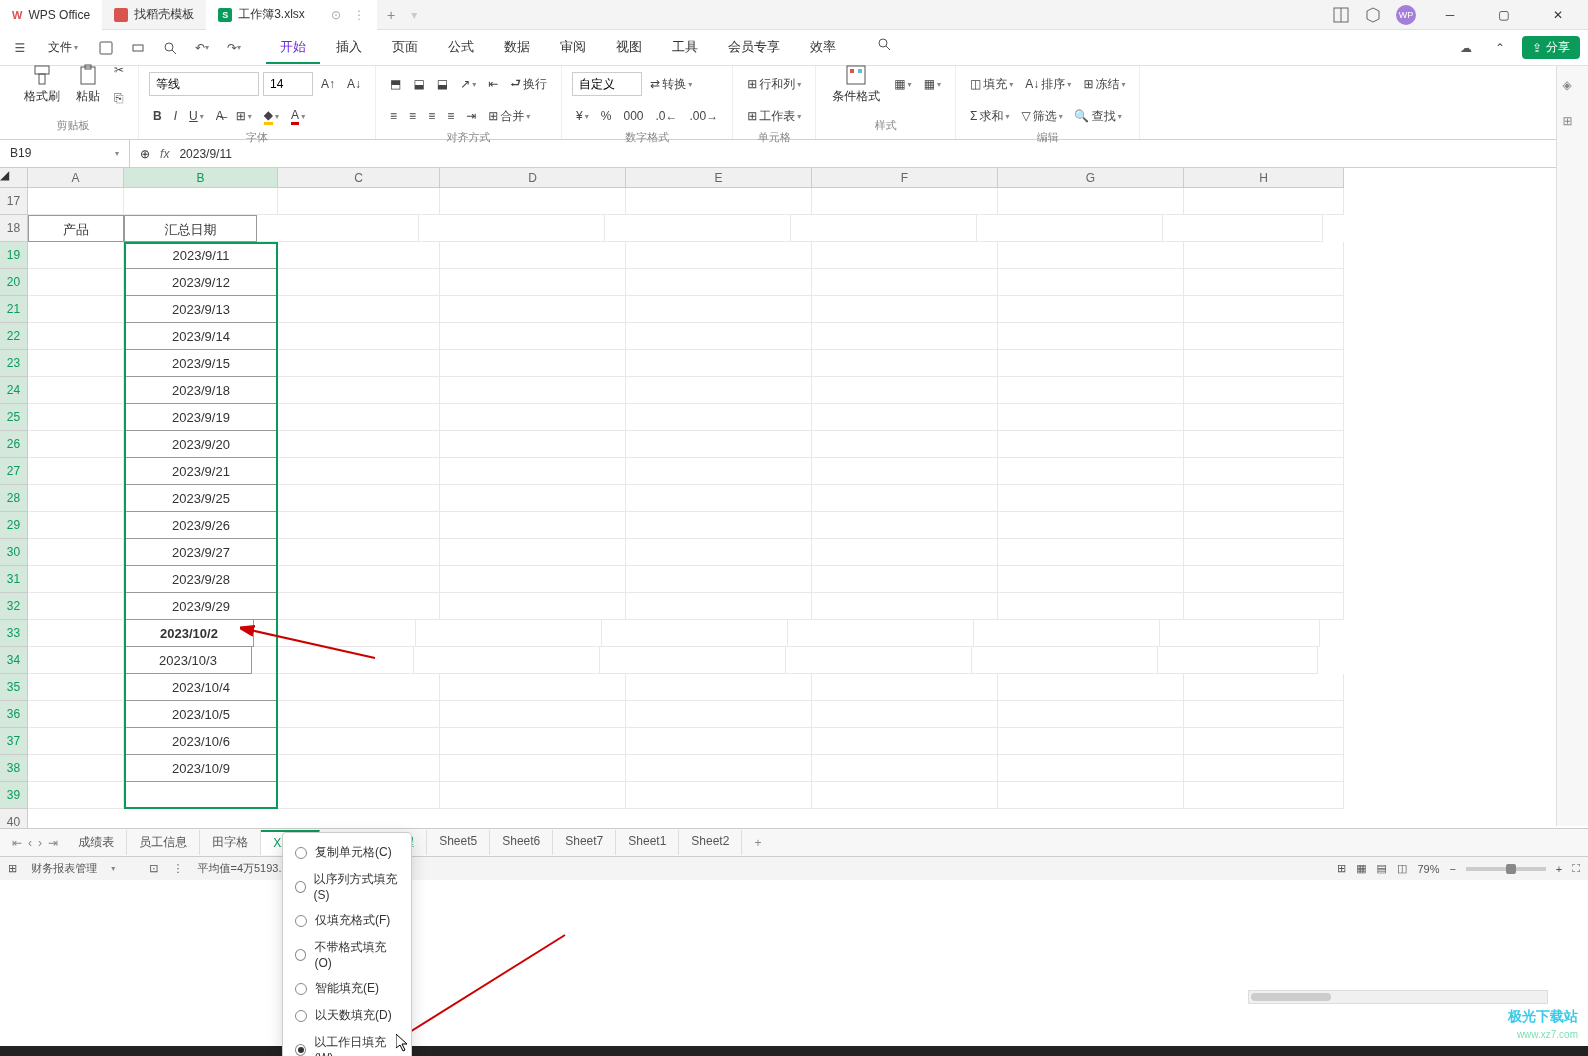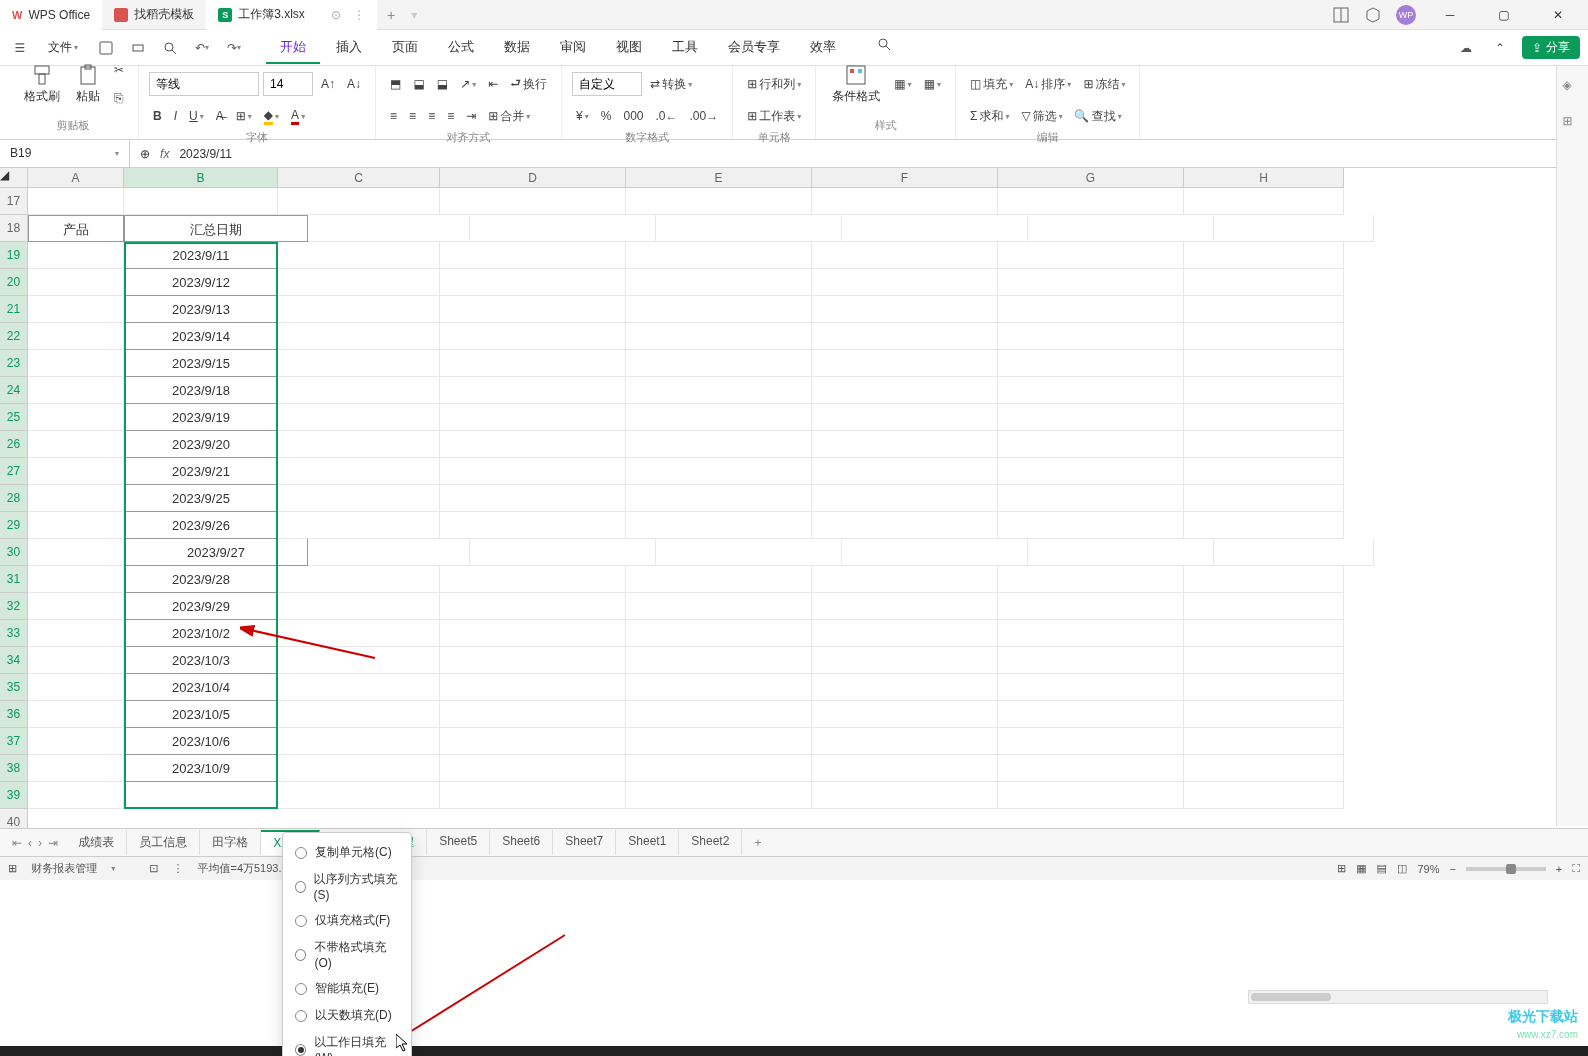--- a/index.html
+++ b/index.html
@@ -395,21 +395,21 @@
         <div class="cell" style="width: 154px;"></div>
         <div class="cell" style="width: 162px;"></div>
         <div class="cell" style="width: 186px;"></div>
         <div class="cell" style="width: 186px;"></div>
         <div class="cell" style="width: 186px;"></div>
         <div class="cell" style="width: 186px;"></div>
         <div class="cell" style="width: 160px;"></div>
       </div>
       <div class="cell-row">
         <div class="cell" style="width: 96px; border-width: 1px; border-style: solid; border-color: rgb(153, 153, 153);">产品</div>
-        <div class="cell" style="width: 184px; border-width: 1px; border-style: solid; border-color: rgb(153, 153, 153);">汇总日期</div>
+        <div class="cell" style="width: 133px; border-width: 1px; border-style: solid; border-color: rgb(153, 153, 153);">汇总日期</div>
         <div class="cell" style="width: 162px;"></div>
         <div class="cell" style="width: 186px;"></div>
         <div class="cell" style="width: 186px;"></div>
         <div class="cell" style="width: 186px;"></div>
         <div class="cell" style="width: 186px;"></div>
         <div class="cell" style="width: 160px;"></div>
       </div>
       <div class="cell-row">
         <div class="cell" style="width: 96px;"></div>
         <div class="cell" style="width: 154px; border-right: 1px solid rgb(153, 153, 153); border-bottom: 1px solid rgb(153, 153, 153); border-left: 1px solid rgb(153, 153, 153);">2023/9/11</div>
@@ -515,21 +515,21 @@
         <div class="cell" style="width: 154px; border-right: 1px solid rgb(153, 153, 153); border-bottom: 1px solid rgb(153, 153, 153); border-left: 1px solid rgb(153, 153, 153);">2023/9/26</div>
         <div class="cell" style="width: 162px;"></div>
         <div class="cell" style="width: 186px;"></div>
         <div class="cell" style="width: 186px;"></div>
         <div class="cell" style="width: 186px;"></div>
         <div class="cell" style="width: 186px;"></div>
         <div class="cell" style="width: 160px;"></div>
       </div>
       <div class="cell-row">
         <div class="cell" style="width: 96px;"></div>
-        <div class="cell" style="width: 184px; border-right: 1px solid rgb(153, 153, 153); border-bottom: 1px solid rgb(153, 153, 153); border-left: 1px solid rgb(153, 153, 153); text-align: center;">2023/9/27</div>
+        <div class="cell" style="width: 154px; border-right: 1px solid rgb(153, 153, 153); border-bottom: 1px solid rgb(153, 153, 153); border-left: 1px solid rgb(153, 153, 153); text-align: center;">2023/9/27</div>
         <div class="cell" style="width: 162px;"></div>
         <div class="cell" style="width: 186px;"></div>
         <div class="cell" style="width: 186px;"></div>
         <div class="cell" style="width: 186px;"></div>
         <div class="cell" style="width: 186px;"></div>
         <div class="cell" style="width: 160px;"></div>
       </div>
       <div class="cell-row">
         <div class="cell" style="width: 96px;"></div>
         <div class="cell" style="width: 154px; border-right: 1px solid rgb(153, 153, 153); border-bottom: 1px solid rgb(153, 153, 153); border-left: 1px solid rgb(153, 153, 153);">2023/9/28</div>
@@ -545,31 +545,31 @@
         <div class="cell" style="width: 154px; border-right: 1px solid rgb(153, 153, 153); border-bottom: 1px solid rgb(153, 153, 153); border-left: 1px solid rgb(153, 153, 153);">2023/9/29</div>
         <div class="cell" style="width: 162px;"></div>
         <div class="cell" style="width: 186px;"></div>
         <div class="cell" style="width: 186px;"></div>
         <div class="cell" style="width: 186px;"></div>
         <div class="cell" style="width: 186px;"></div>
         <div class="cell" style="width: 160px;"></div>
       </div>
       <div class="cell-row">
         <div class="cell" style="width: 96px;"></div>
-        <div class="cell" style="width: 154px; border-right: 1px solid rgb(153, 153, 153); border-bottom: 1px solid rgb(153, 153, 153); border-left: 1px solid rgb(153, 153, 153);">2023/10/2</div>
-        <div class="cell" style="width: 162px;"></div>
-        <div class="cell" style="width: 186px;"></div>
-        <div class="cell" style="width: 186px;"></div>
-        <div class="cell" style="width: 186px;"></div>
-        <div class="cell" style="width: 186px;"></div>
-        <div class="cell" style="width: 160px;"></div>
-      </div>
-      <div class="cell-row">
-        <div class="cell" style="width: 96px;"></div>
-        <div class="cell" style="width: 154px; border-right: 1px solid rgb(153, 153, 153); border-bottom: 1px solid rgb(153, 153, 153); border-left: 1px solid rgb(153, 153, 153);">2023/10/3</div>
+        <div class="cell" style="width: 130px; border-right: 1px solid rgb(153, 153, 153); border-bottom: 1px solid rgb(153, 153, 153); border-left: 1px solid rgb(153, 153, 153); font-weight: bold;">2023/10/2</div>
+        <div class="cell" style="width: 162px;"></div>
+        <div class="cell" style="width: 186px;"></div>
+        <div class="cell" style="width: 186px;"></div>
+        <div class="cell" style="width: 186px;"></div>
+        <div class="cell" style="width: 186px;"></div>
+        <div class="cell" style="width: 160px;"></div>
+      </div>
+      <div class="cell-row">
+        <div class="cell" style="width: 96px;"></div>
+        <div class="cell" style="width: 128px; border-right: 1px solid rgb(153, 153, 153); border-bottom: 1px solid rgb(153, 153, 153); border-left: 1px solid rgb(153, 153, 153);">2023/10/3</div>
         <div class="cell" style="width: 162px;"></div>
         <div class="cell" style="width: 186px;"></div>
         <div class="cell" style="width: 186px;"></div>
         <div class="cell" style="width: 186px;"></div>
         <div class="cell" style="width: 186px;"></div>
         <div class="cell" style="width: 160px;"></div>
       </div>
       <div class="cell-row">
         <div class="cell" style="width: 96px;"></div>
         <div class="cell" style="width: 154px; border-right: 1px solid rgb(153, 153, 153); border-bottom: 1px solid rgb(153, 153, 153); border-left: 1px solid rgb(153, 153, 153);">2023/10/4</div>

